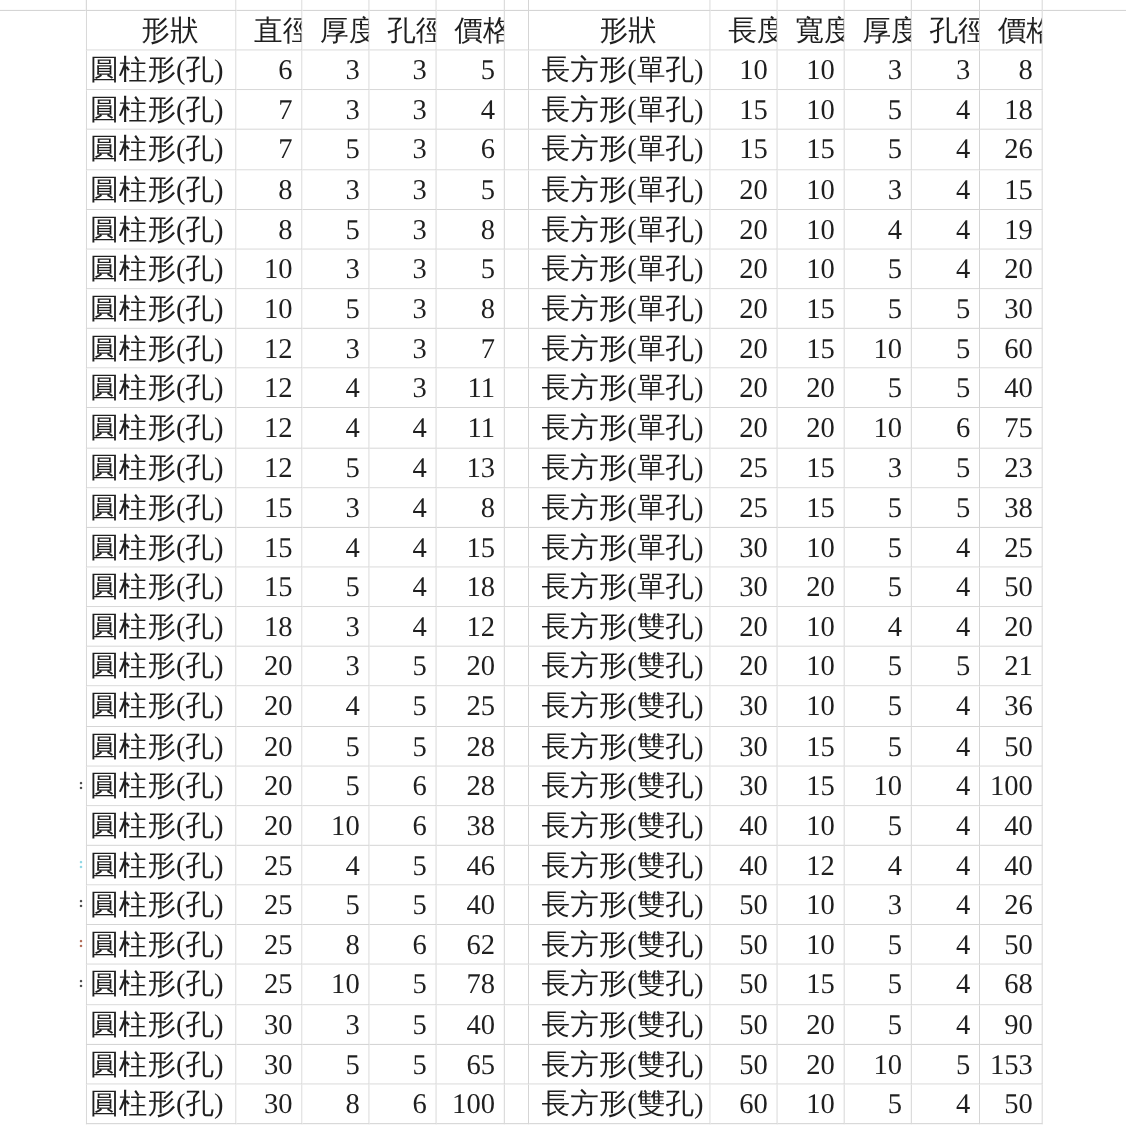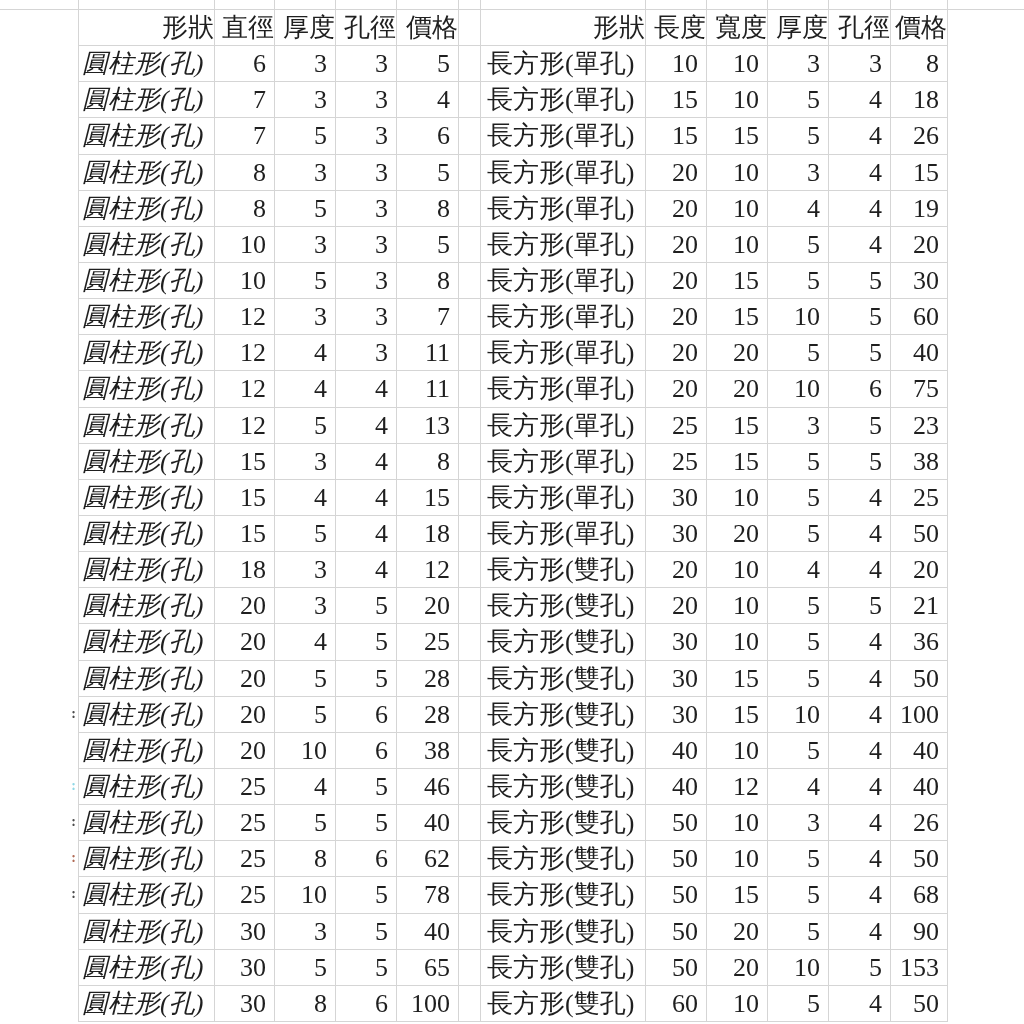--- a/index.html
+++ b/index.html
@@ -20,24 +20,24 @@
   .cell{
     font-size:26px;
     line-height:36px;
     white-space:nowrap;
     overflow:hidden;
     background:var(--bg);
   }
   
   .b{border-right:1px solid var(--grid);border-bottom:1px solid var(--grid);}
   .bl{border-left:1px solid var(--grid);}
-  .shape{text-align:left;padding-left:3px;font-style:italic;}
-  .shape-r{text-align:left;padding-left:6px;}
+  .shape{text-align:left;padding-left:3px;}
+  .shape-r{text-align:center;padding-left:6px;}
   .num{text-align:right;padding-right:8px;}
-  .hdr{text-align:right;padding-left:3px;}
+  .hdr{text-align:center;padding-left:16px;}
   .gutter{position:relative;}
   .gutter .mark{
     position:absolute;
     right:2px;top:50%;
     transform:translateY(-58%);
     font-size:14px;
     line-height:14px;
     font-weight:bold;
   }
   .sliver{border-bottom:1px solid var(--grid);}

